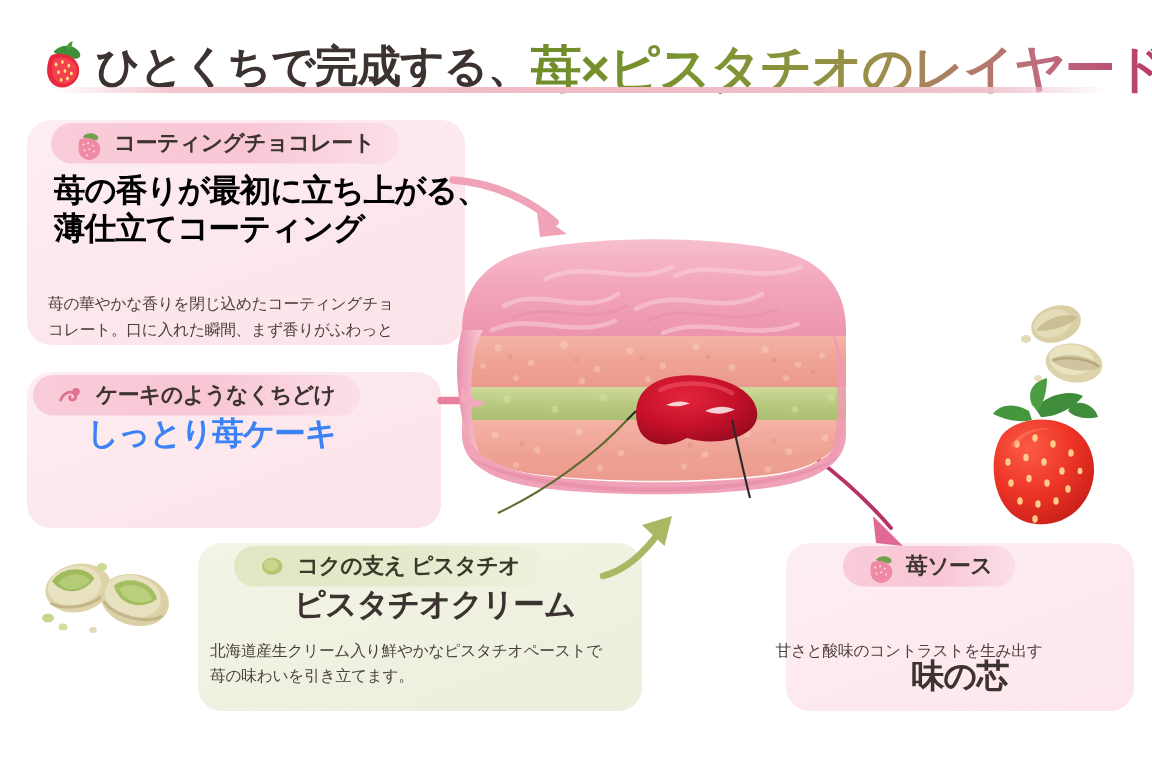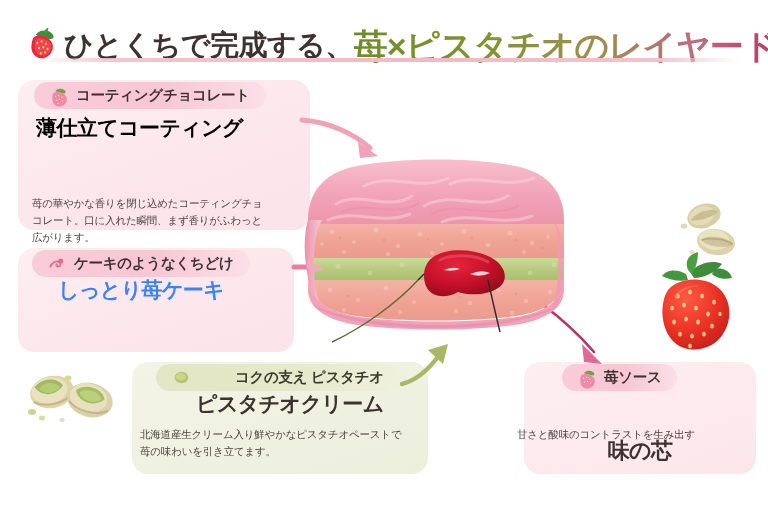--- a/index.html
+++ b/index.html
@@ -39,21 +39,21 @@
   .panel.pink{background:linear-gradient(160deg,#fdeef1 0%,#fce7ec 55%,#fbe3e9 100%);}
   .panel.green{background:linear-gradient(160deg,#f3f4e6 0%,#eff1e0 60%,#edefdd 100%);}
   .panel.pink2{background:linear-gradient(160deg,#fdeef2 0%,#fce6ec 100%);}
 
   
   .pill{
     position:absolute;display:flex;align-items:center;
     border-radius:999px;padding:0 16px;height:27px;white-space:nowrap;
   }
   .pill.pink{background:linear-gradient(90deg,#f9ccd9 0%,#f8c6d5 55%,#fbdfe8 100%);}
-  .pill.green{background:linear-gradient(90deg,#e2e6c3 0%,#e6e9cb 60%,#eff1de 100%);gap:37px;}
+  .pill.green{background:linear-gradient(90deg,#e2e6c3 0%,#e6e9cb 60%,#eff1de 100%);}
   .pill-ico{width:19px;height:19px;margin-right:7px;flex:0 0 auto;}
   .pill-txt{font-size:14.5px;font-weight:700;color:#3d3330;letter-spacing:-0.3px;}
   .pill.green .pill-txt{color:#3a3a2a;}
 
   
   .head-l{position:absolute;white-space:nowrap;line-height:1.18;}
   .head-l .l1,.head-l .l2{display:block;font-size:21px;font-weight:700;letter-spacing:-0.6px;}
   .head-pinkdark{color:#3b82f6;}
   .head-dark{color:#3c3230;}
 
@@ -112,37 +112,37 @@
         <circle cx="8" cy="18" r="0.8"></circle>
           <circle cx="12" cy="17" r="0.8"></circle>
           <circle cx="16" cy="19" r="0.8"></circle>
         <circle cx="10" cy="22" r="0.8"></circle>
       </g>
     </svg>
     <span class="pill-txt">コーティングチョコレート</span>
   </div>
 
   <div class="head-l mix" style="left:36px;top:116px;">
+    <span class="l1">苺の香りが最初に立ち上がる、</span>
     <span class="l2">薄仕立てコーティング</span>
   </div>
 
   <div class="bodytxt" style="left:32px;top:175px;width:250px;margin-top:20px;">
     <span>苺の華やかな香りを閉じ込めたコーティングチョ</span>
     <span>コレート。口に入れた瞬間、まず香りがふわっと</span>
-    <span>広がります。</span>
   </div>
 
   <svg class="decor" style="left:296px;top:108px;width:120px;height:62px;" viewBox="0 0 120 62">
     <path d="M6 12 C 34 14, 58 26, 74 40" stroke="#f0a2b6" stroke-width="5" fill="none" stroke-linecap="round"></path>
     <path d="M62 34 L82 48 L64 50 Z" fill="#f0a2b6"></path>
   </svg>
 
   <div class="panel pink" style="left:18px;top:248px;width:276px;height:104px;"></div>
 
-  <div class="pill pink" style="left:32px;top:250px;">
+  <div class="pill pink" style="left:22px;top:250px;">
     <svg class="pill-ico" viewBox="0 0 24 24">
       <path d="M3 16c2-5 7-8 11-6 3 2 2 6-1 6-2 0-3-2-2-3" stroke="#e0708f" stroke-width="2.4" fill="none" stroke-linecap="round"></path>
       <circle cx="16" cy="9" r="3.2" fill="#e0708f"></circle>
     </svg>
     <span class="pill-txt">ケーキのようなくちどけ</span>
   </div>
 
   <div class="head-l head-pinkdark" style="left:58px;top:278px;">
     <span class="l1">しっとり苺ケーキ</span>
   </div>

